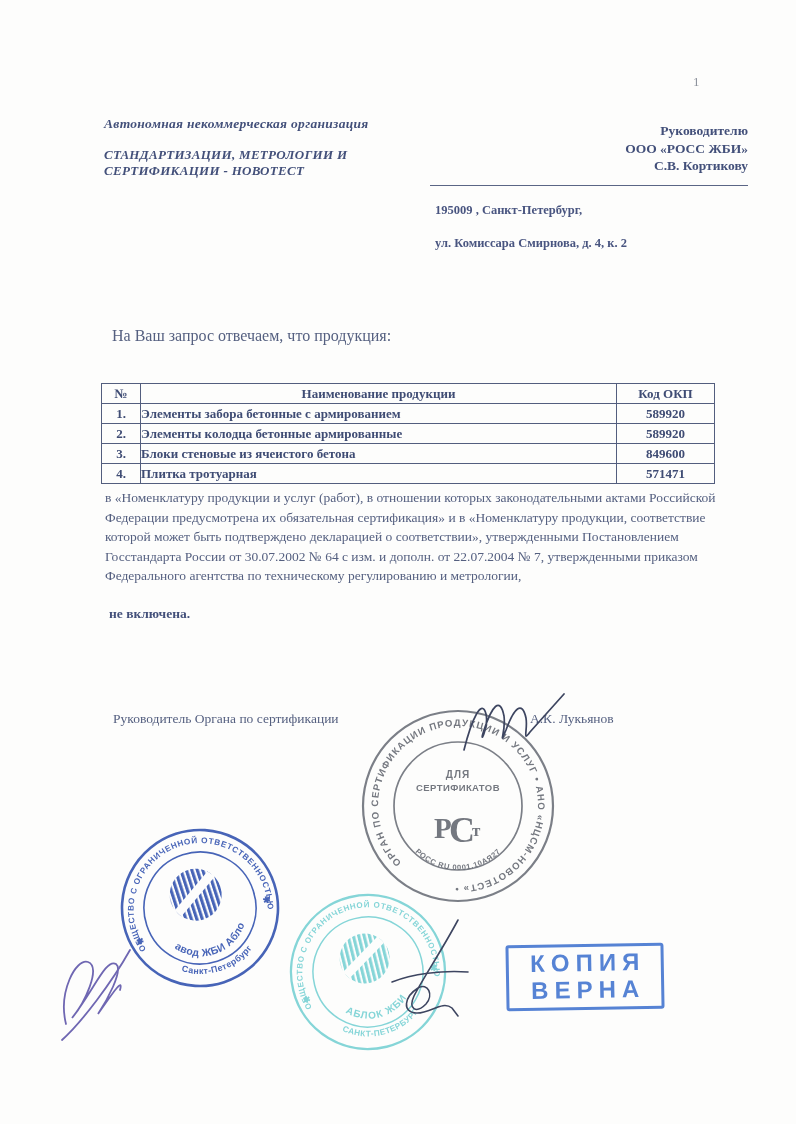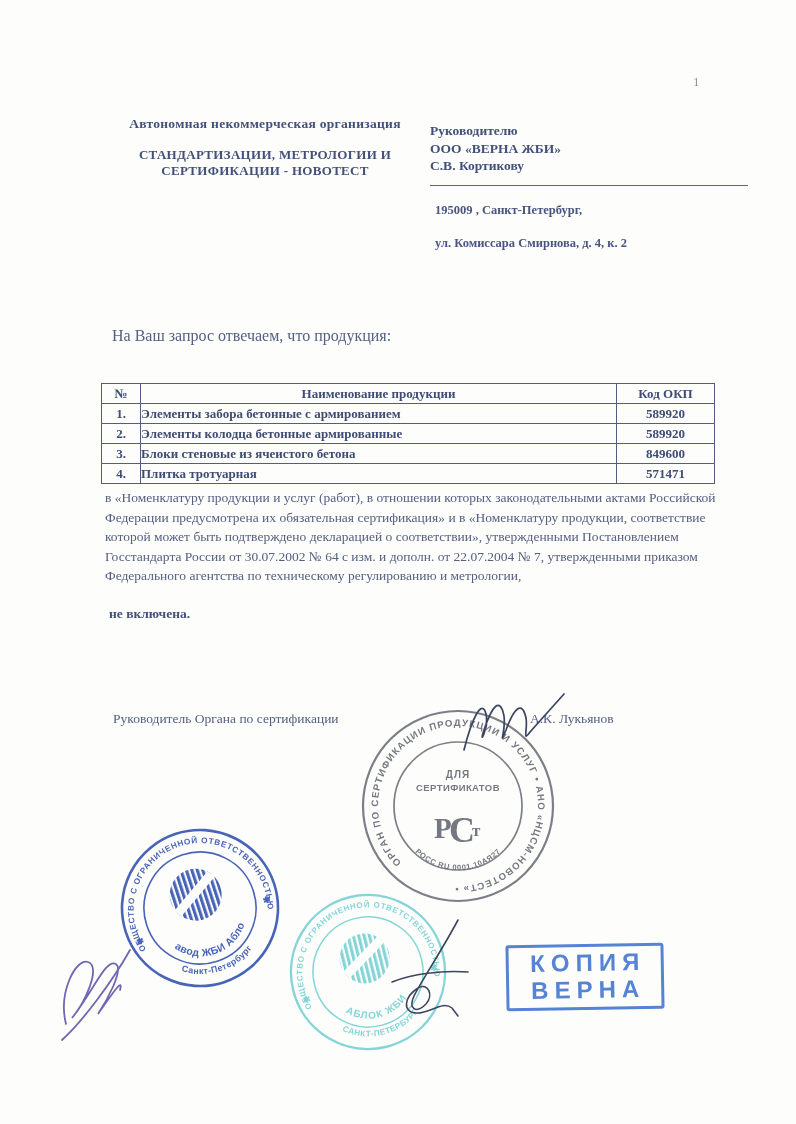--- a/index.html
+++ b/index.html
@@ -2,27 +2,27 @@
 <html><head>
 <meta charset="utf-8">
 <style>
   html,body{margin:0;padding:0;}
   body{width:796px;height:1124px;position:relative;background:#fdfdfc;overflow:hidden;
        font-family:"Liberation Serif", serif;color:#4f5a79;}
   .abs{position:absolute;}
   
   .pagenum{left:693px;top:74px;font-size:13px;color:#8d929c;}
   
-  .sender{left:88px;top:116px;width:354px;text-align:center;}
+  .sender{left:104px;top:116px;width:354px;font-style:italic;}
   .sender .orgtype{font-weight:bold;font-size:13.5px;color:#43507a;margin-bottom:15px;letter-spacing:.3px;}
   .sender .nameline{font-weight:bold;font-size:13px;line-height:16px;color:#43507a;letter-spacing:.3px;}
   .sender .addr{margin-top:9px;font-size:12.5px;line-height:17px;color:#556080;}
   
   .recipient{left:430px;top:122px;width:318px;}
-  .recipient .cline{text-align:left;font-weight:bold;font-size:13.5px;line-height:17.5px;color:#43507a;}
+  .recipient .cline{text-align:right;font-weight:bold;font-size:13.5px;line-height:17.5px;color:#43507a;}
   .recipient .rule{border-top:1.6px solid #5a6585;margin:10px 0 6px 0;}
   .recipient .aline{font-weight:bold;font-size:12.5px;line-height:17px;color:#49558000;color:#495580;padding-left:5px;margin-top:16px;}
   
   .intro{left:112px;top:327px;font-size:16px;color:#556080;}
   
   table.products{left:101px;top:383px;position:absolute;border-collapse:collapse;table-layout:fixed;
                  width:613px;font-size:13px;color:#3f4c74;}
   table.products td,table.products th{border:1.6px solid #535e7e;padding:0;height:19px;
                  font-weight:bold;overflow:hidden;white-space:nowrap;}
   table.products th{font-size:13px;}
@@ -50,21 +50,21 @@
 <div class="abs sender">
   <div class="orgtype">Автономная некоммерческая организация</div>
   <div class="nameline">СТАНДАРТИЗАЦИИ, МЕТРОЛОГИИ И</div>
   <div class="nameline">СЕРТИФИКАЦИИ - НОВОТЕСТ</div>
   <div class="addr">
   </div>
 </div>
 
 <div class="abs recipient">
   <div class="cline">Руководителю</div>
-  <div class="cline">ООО «ВЕРНА ЖБИ»</div>
+  <div class="cline">ООО «РОСС ЖБИ»</div>
   <div class="cline">С.В. Кортикову</div>
   <div class="rule"></div>
   <div class="aline">195009 , Санкт-Петербург,</div>
   <div class="aline">ул. Комиссара Смирнова, д. 4, к. 2</div>
 </div>
 
 <div class="abs intro">На Ваш запрос отвечаем, что продукция:</div>
 
 <table class="products">
   <colgroup>

